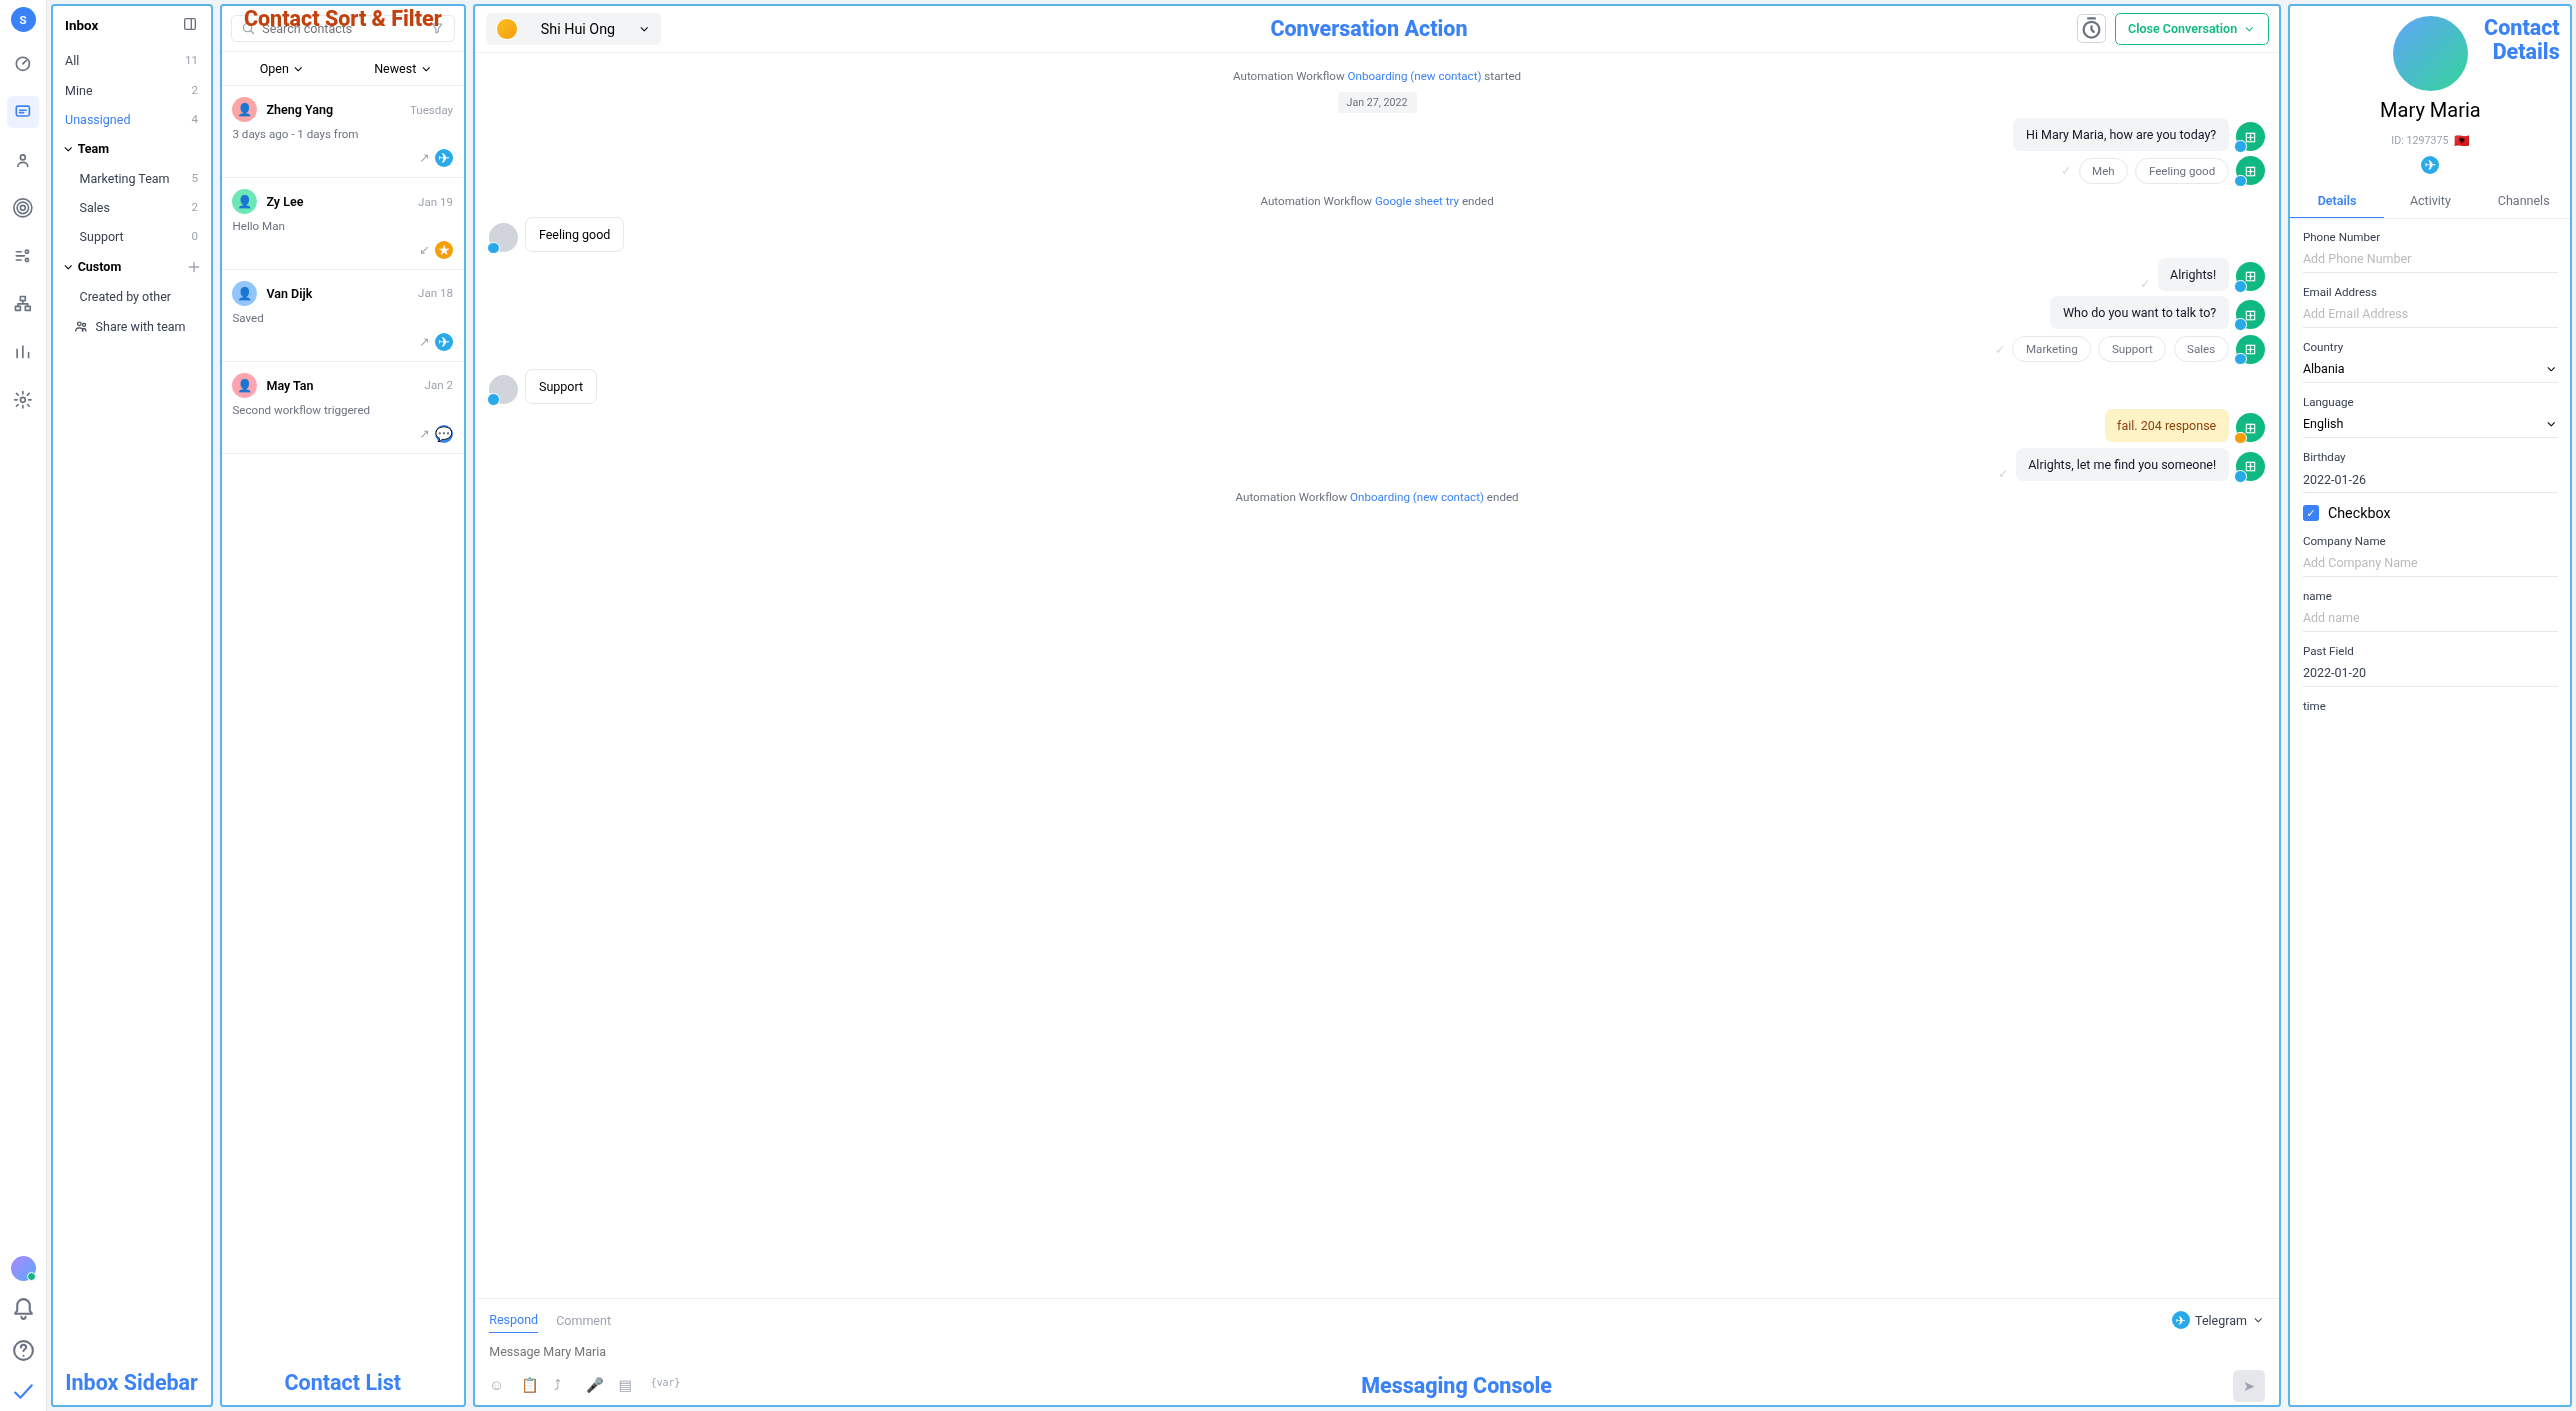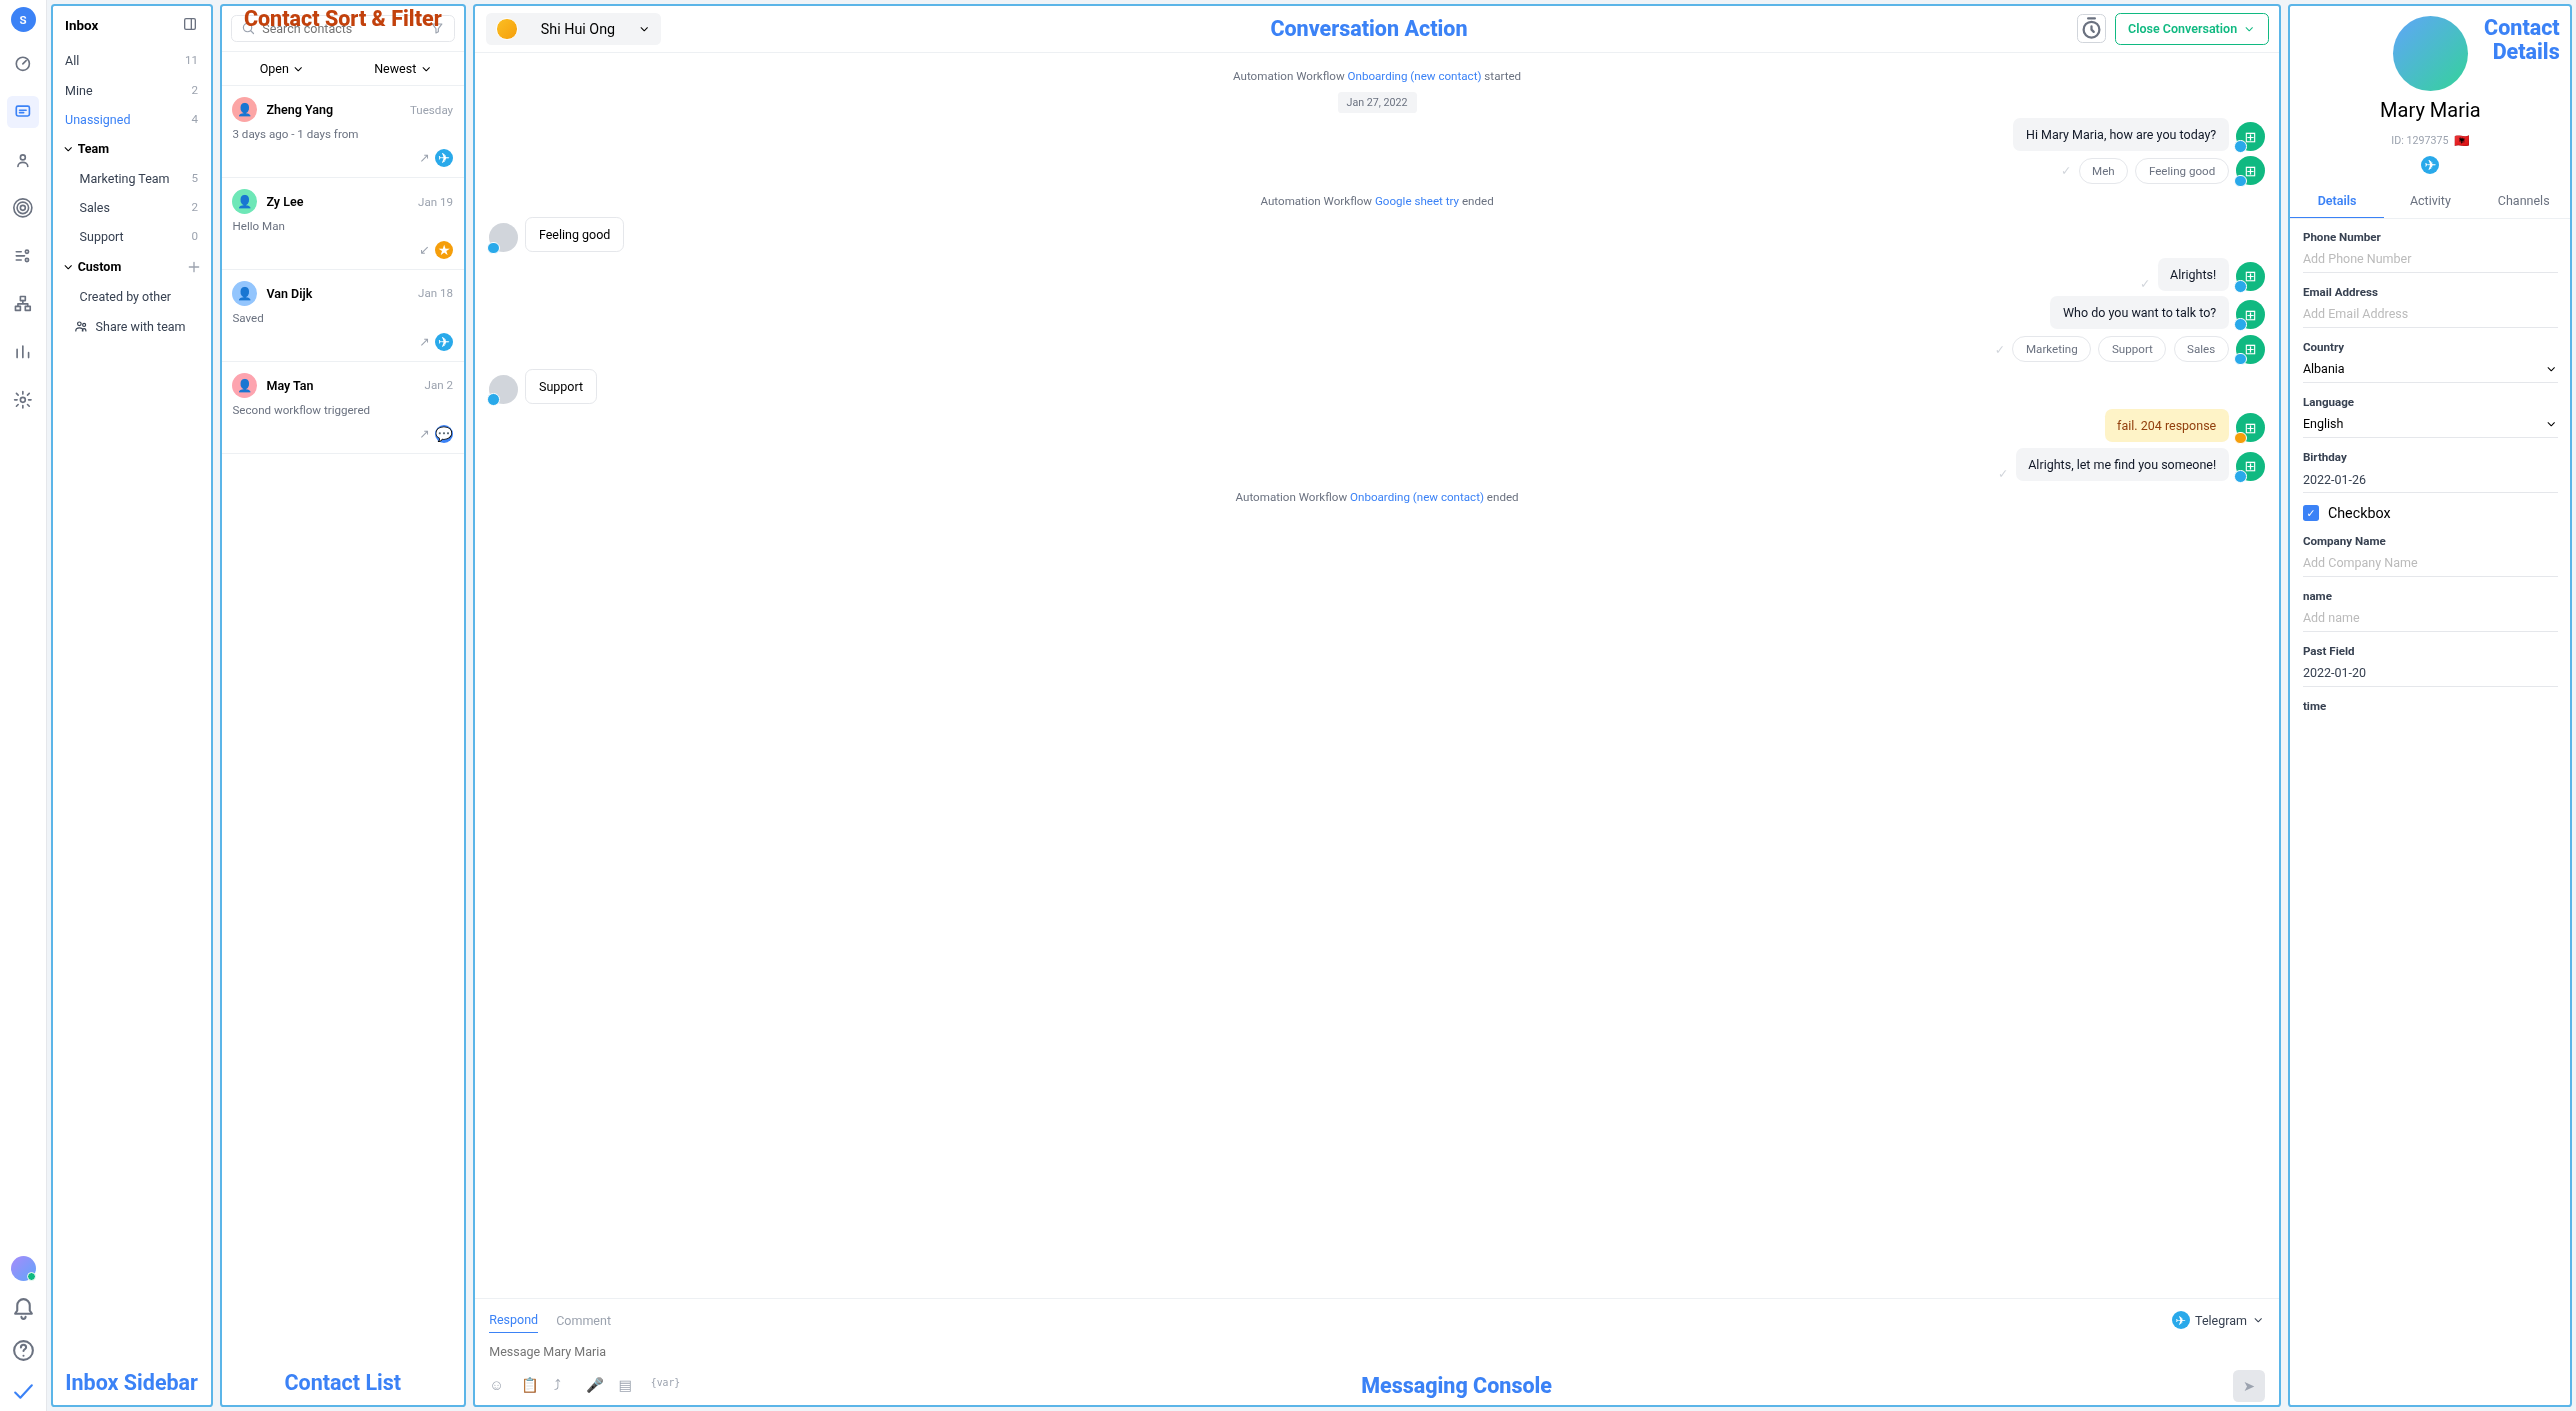--- a/index.html
+++ b/index.html
@@ -101,21 +101,21 @@
 .big-avatar { width: 75px; height: 75px; border-radius: 50%; background: linear-gradient(135deg,#60a5fa,#34d399); margin: 0 auto 7.2px; }
 .contact-name { font-size: 20px; font-weight: 400; }
 .contact-id { font-size: 10.7px; color: #9ca3af; margin-top: 11px; display: flex; align-items: center; justify-content: center; gap: 5.4px; }
 .flag { font-size: 12.5px; }
 .channel-row { display: flex; justify-content: center; gap: 5.4px; margin-top: 7.2px; }
 .detail-tabs { display: flex; border-bottom: 0.9px solid #edf0f3; }
 .detail-tab { flex: 1; text-align: center; padding: 9px; font-size: 12.5px; cursor: pointer; color: #6b7280; }
 .detail-tab.active { color: #3b82f6; border-bottom: 1.8px solid #3b82f6; font-weight: 600; }
 .detail-body { padding: 10.7px 12.5px; overflow: auto; flex: 1; }
 .field { margin-bottom: 12.5px; }
-.field-label { font-size: 11.6px; font-weight: 700; color: #374151; margin-bottom: 3.6px; }
+.field-label { font-size: 11.6px; font-weight: 400; color: #374151; margin-bottom: 3.6px; }
 .field-input { width: 100%; border: none; border-bottom: 0.9px solid #e5e7eb; padding: 3.6px 0 5.4px; font-size: 12.5px; outline: none; color: #374151; }
 .field-input::placeholder { color: #bbb; }
 .field-select { display: flex; justify-content: space-between; align-items: center; border-bottom: 0.9px solid #e5e7eb; padding: 3.6px 0 5.4px; font-size: 12.5px; cursor: pointer; }
 .checkbox-row { display: flex; align-items: center; gap: 9px; }
 .checkbox { width: 16px; height: 16px; background: #3b82f6; border-radius: 2.7px; display: flex; align-items: center; justify-content: center; color: #fff; font-size: 10.7px; }
 
 svg { fill: none; stroke: currentColor; stroke-width: 2; stroke-linecap: round; stroke-linejoin: round; }
 </style>
 </head>
 <body>

